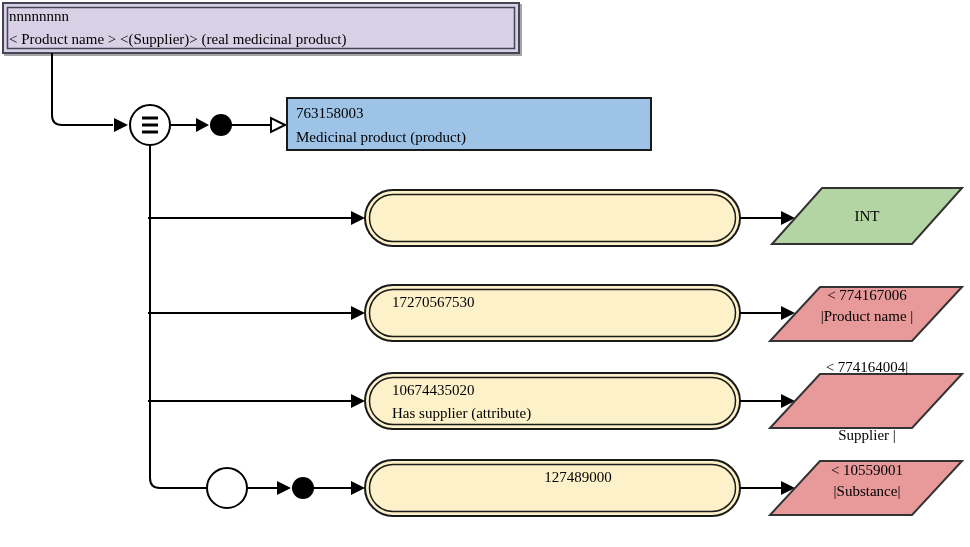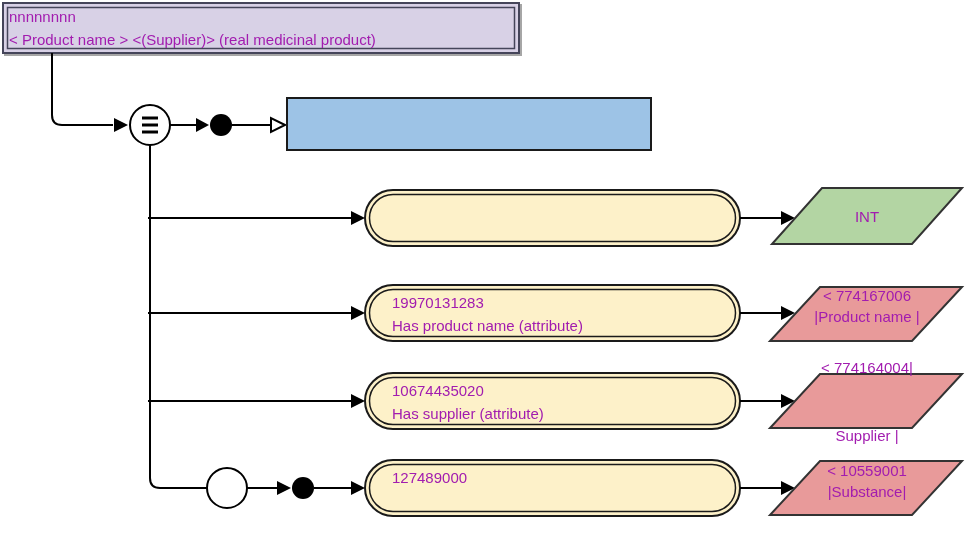--- a/index.html
+++ b/index.html
@@ -1,21 +1,21 @@
 <!DOCTYPE html>
 <html style="--focus-fill: #d8d1e6; --focus-stroke: #45455a; --concept-fill: #9dc3e6; --attribute-fill: #fdf1c9; --datatype-fill: #b3d5a3; --target-fill: #e89a9a; --stroke: #1a1a1a; --value-stroke: #333333; --line: #000000;"><head>
 <meta charset="utf-8">
 <style>
   html,body{margin:0;padding:0;background:#fff;}
   .stage{
     position:relative;
     width:970px;height:547px;
     background:#fff;
-    font-family:Liberation Sans, sans-serif;
-    color:#a21caf;
+    font-family:Liberation Serif, serif;
+    color:#000000;
     overflow:hidden;
   }
   .stage svg{position:absolute;left:0;top:0;}
   
   .shape-focus{fill:var(--focus-fill);stroke:var(--focus-stroke);stroke-width:2;}
   .shape-focus-inner{fill:none;stroke:var(--focus-stroke);stroke-width:1.5;}
   .shape-concept{fill:var(--concept-fill);stroke:var(--stroke);stroke-width:2;}
   .shape-attr{fill:var(--attribute-fill);stroke:var(--stroke);stroke-width:2;}
   .shape-attr-inner{fill:none;stroke:var(--stroke);stroke-width:1.5;}
   .shape-datatype{fill:var(--datatype-fill);stroke:var(--value-stroke);stroke-width:2;}
@@ -103,30 +103,33 @@
     <line x1="740" y1="488" x2="782" y2="488" class="conn"></line>
     <polygon class="arrow" points="795,488 781,481 781,495"></polygon>
     <polygon class="shape-target" points="820,461 962,461 912,515 770,515"></polygon>
   </svg>
 
   <div class="txt txt-left" style="left:9px;top:5px;width:505px;">
     <div>nnnnnnnn</div>
     <div>&lt; Product name &gt; &lt;(Supplier)&gt; (real medicinal product)</div>
   </div>
 
+  <div class="txt txt-left" style="left:296px;top:101px;width:350px;line-height:24px;">
+    <div>763158003</div>
+    <div>Medicinal product (product)</div>
+  </div>
 
   <div class="txt txt-left" style="left:392px;top:291px;width:340px;">
-    <div>19970131283</div>
-    <div>Has product name (attribute)</div>
+    <div>17270567530</div>
   </div>
   <div class="txt txt-left" style="left:392px;top:379px;width:340px;">
     <div>10674435020</div>
     <div>Has supplier (attribute)</div>
   </div>
-  <div class="txt txt-left" style="left:392px;top:466px;width:340px;">
+  <div class="txt txt-left" style="left:408px;top:466px;width:340px;text-align:center;">
     <div>127489000</div>
   </div>
 
   <div class="txt txt-value" style="left:772px;top:188px;width:190px;height:56px;">
     <div>INT</div>
     <div></div>
   </div>
   <div class="txt txt-value" style="left:772px;top:287px;width:190px;height:38px;">
     <div>&lt; 774167006</div>
     <div>|Product name |</div>

